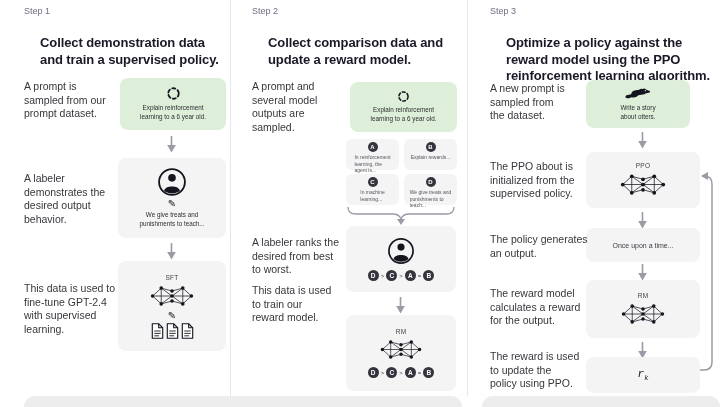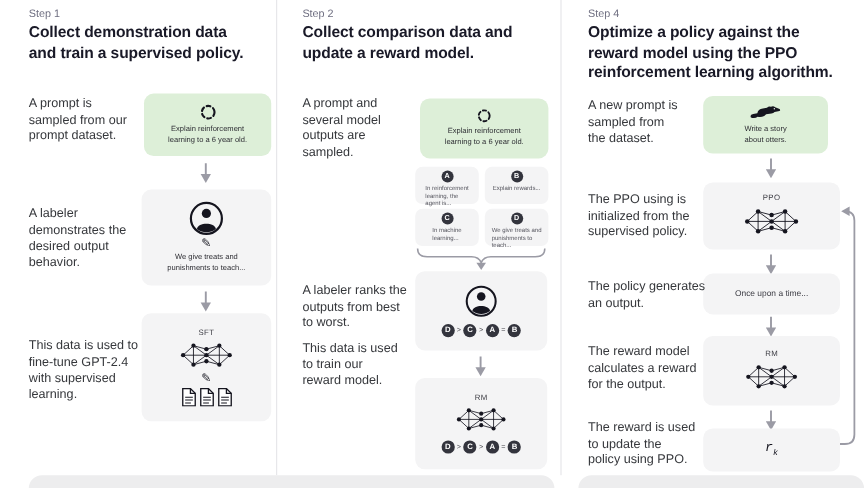--- a/index.html
+++ b/index.html
@@ -1,20 +1,20 @@
 <!DOCTYPE html>
 <html style="--green_bg: #ddefd8; --card_bg: #f4f4f5; --ink: #191927; --muted: #6e6e80; --body: #35373b; --arrow: #9b9ba5; --divider: #e7e7ea; --chip: #33343d;"><head>
 <meta charset="utf-8">
 <style>
   html,body{margin:0;padding:0;background:#fff;}
   .canvas{position:relative;width:720px;height:407px;background:#fff;overflow:hidden;
           font-family:"Liberation Sans",sans-serif;-webkit-font-smoothing:antialiased;}
   .divider{position:absolute;top:0;height:396px;width:1px;background:var(--divider,#e7e7ea);}
   .step-label{position:absolute;font-size:9px;color:var(--muted,#6e6e80);}
-  .col-title{position:absolute;margin:0;font-size:13px;font-weight:700;color:var(--ink,#191927);
+  .col-title{position:absolute;margin:16px;font-size:13px;font-weight:700;color:var(--ink,#191927);
              line-height:1.28;letter-spacing:-0.1px;white-space:pre-line;}
   .desc{position:absolute;margin:0;font-size:10.5px;color:var(--body,#35373b);line-height:1.3;white-space:pre-line;}
   .gbox{position:absolute;background:var(--green_bg,#ddefd8);border-radius:8px;display:flex;flex-direction:column;
         align-items:center;justify-content:center;gap:3px;text-align:center;}
   .card{position:absolute;background:var(--card_bg,#f4f4f5);border-radius:8px;display:flex;flex-direction:column;
         align-items:center;justify-content:center;gap:2px;text-align:center;}
   .cap{font-size:6.3px;line-height:1.4;color:#2d2d33;white-space:pre-line;}
   .model-label{font-size:6.5px;color:#3c3c44;letter-spacing:0.3px;}
   .pencil{font-size:10px;color:#15151f;line-height:1;}
   .docs-row{display:flex;gap:2px;}
@@ -231,29 +231,29 @@
         <span class="rsep">&gt;</span>
         <span class="chip big">C</span>
         <span class="rsep">&gt;</span>
         <span class="chip big">A</span>
         <span class="rsep">=</span>
         <span class="chip big">B</span>
       </div>
     </div>
 
     <p class="desc" style="left:252px;top:236px;width:94px">A labeler ranks the
-outputs from best
+desired from best
 to worst.</p>
     <p class="desc" style="left:252px;top:284px;width:90px">This data is used
 to train our
 reward model.</p>
   </section>
 
   <section>
-    <div class="step-label" style="left:490px;top:6px">Step 4</div>
+    <div class="step-label" style="left:490px;top:6px">Step 3</div>
     <h2 class="col-title" style="left:490px;top:19px;width:216px">Optimize a policy against the
 reward model using the PPO
 reinforcement learning algorithm.</h2>
 
     <p class="desc" style="left:490px;top:82px;width:94px">A new prompt is
 sampled from
 the dataset.</p>
     <div class="gbox" style="left:586px;top:80px;width:104px;height:48px">
       <svg width="26" height="14">
           <use href="#otter-icon"></use>
@@ -298,21 +298,21 @@
 
     <div class="card" style="left:586px;top:357px;width:114px;height:36px">
       <span class="reward-sym"><i>r</i><sub>k</sub></span>
     </div>
 
     <svg style="position:absolute;left:700px;top:168px" width="16" height="210" viewBox="0 0 16 210">
       <path d="M0,202 L4,202 Q12,202 12,194 L12,16 Q12,8 4,8" fill="none" stroke="#9b9ba5" stroke-width="1.5"></path>
       <path d="M8,4 L1,8 L8,12 Z" fill="#9b9ba5"></path>
     </svg>
 
-    <p class="desc" style="left:490px;top:160px;width:100px">The PPO using is
+    <p class="desc" style="left:490px;top:160px;width:100px">The PPO about is
 initialized from the
 supervised policy.</p>
     <p class="desc" style="left:490px;top:233px;width:106px">The policy generates
 an output.</p>
     <p class="desc" style="left:490px;top:287px;width:102px">The reward model
 calculates a reward
 for the output.</p>
     <p class="desc" style="left:490px;top:350px;width:98px">The reward is used
 to update the
 policy using PPO.</p>

